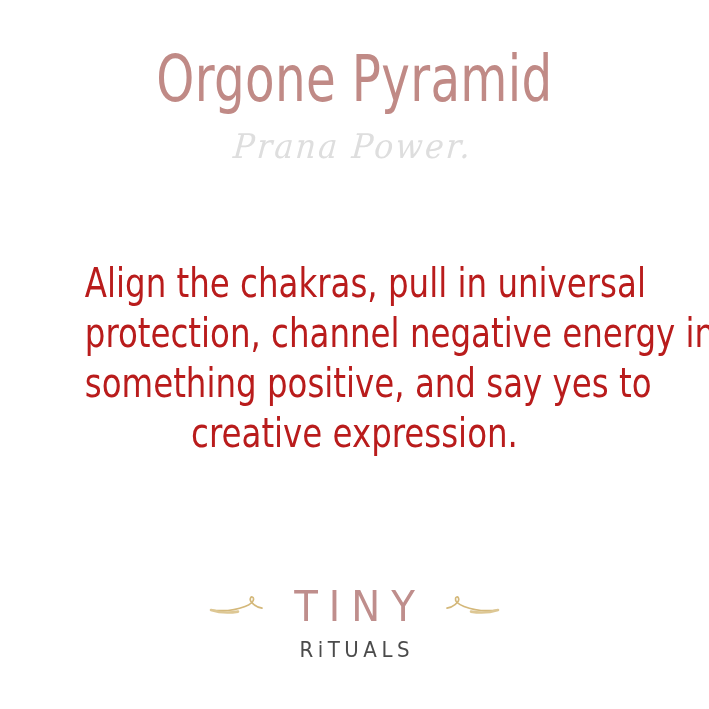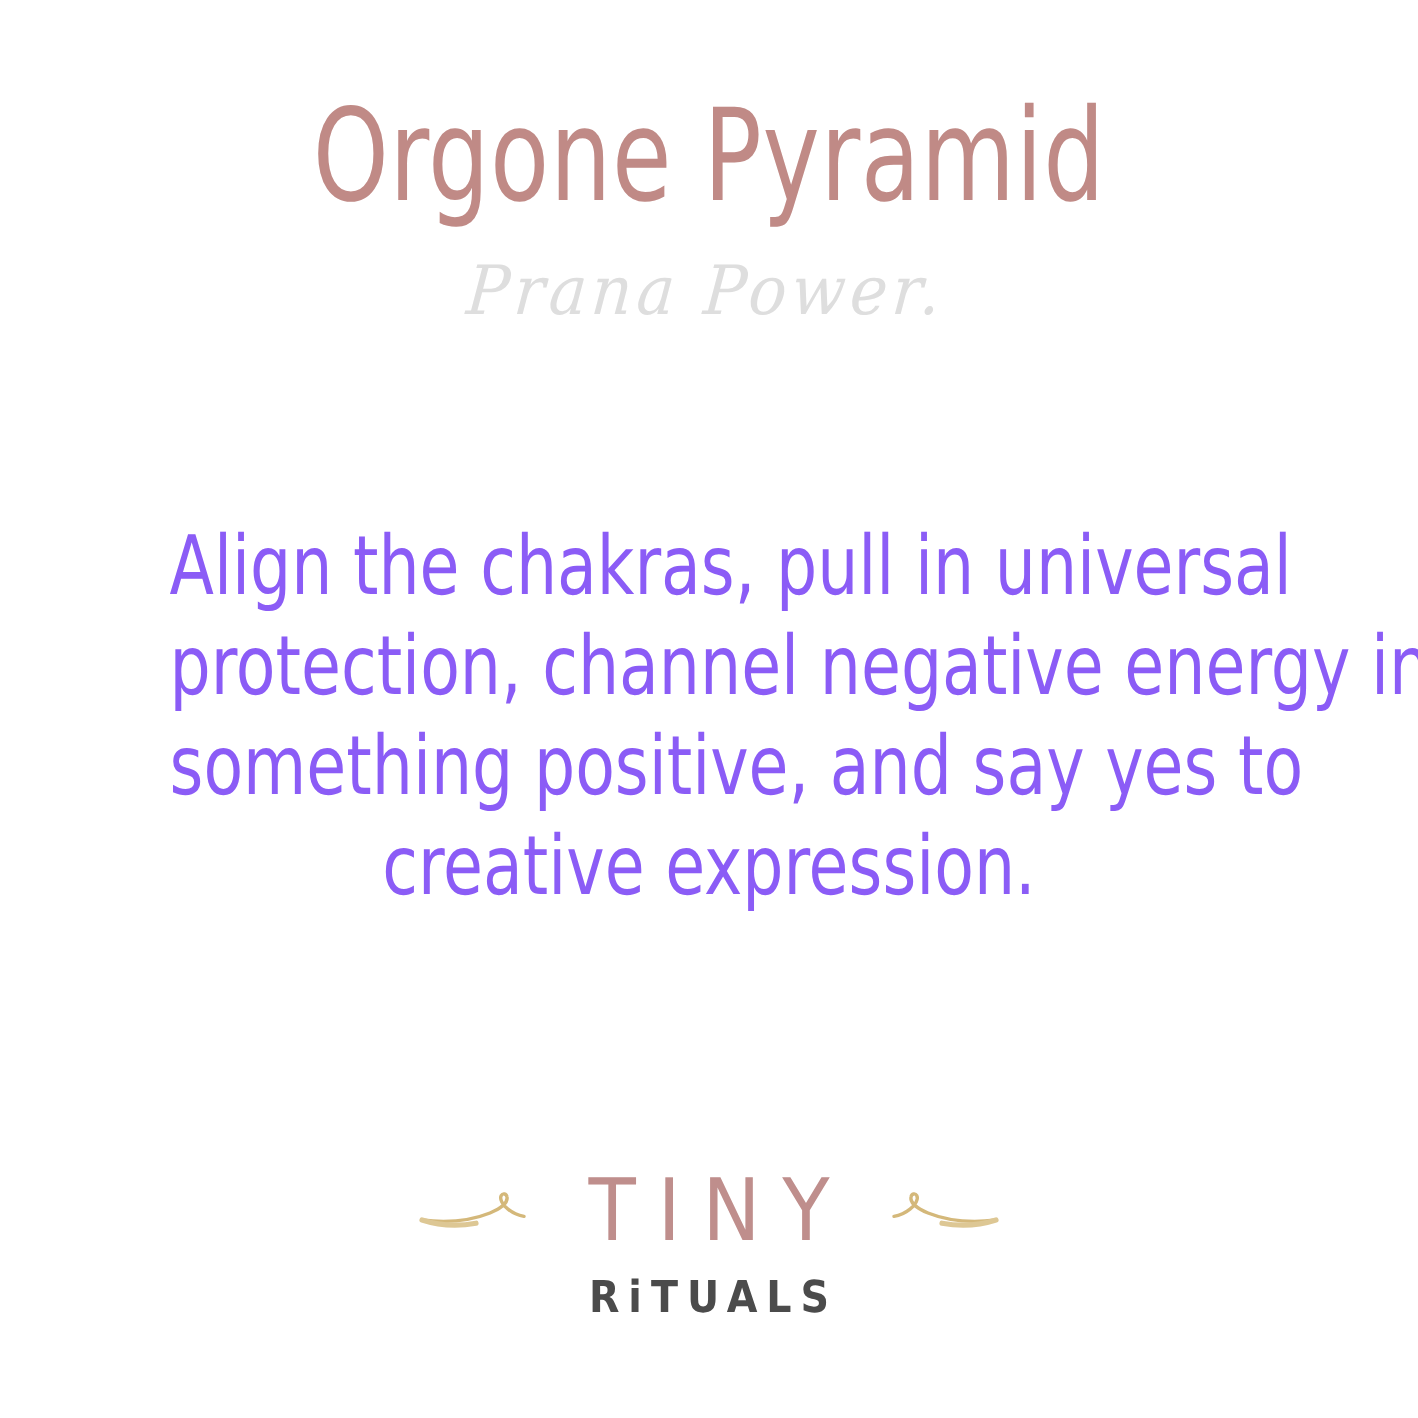--- a/index.html
+++ b/index.html
@@ -66,21 +66,21 @@
     position: absolute;
     top: 258px;
     left: 48px;
     width: 613px;
     text-align: center;
     font-family: "DejaVu Sans Condensed", "Liberation Sans Narrow", "Liberation Sans", sans-serif;
     font-size: 41px;
     font-weight: 200;
     line-height: 50px;
     letter-spacing: 0px;
-    color: #8b5cf6;
+    color: #b91c1c;
   }
 
   .description .line {
     display: block;
     white-space: nowrap;
     transform: scaleX(0.88);
     transform-origin: center center;
   }
 
   
@@ -117,21 +117,21 @@
     line-height: 1;
     color: #bf8e8c;
     white-space: nowrap;
   }
 
   .brand-sub {
     display: block;
     margin-top: 9px;
     font-family: "DejaVu Sans Condensed", "Liberation Sans Narrow", "Liberation Sans", sans-serif;
     font-size: 22px;
-    font-weight: 700;
+    font-weight: 400;
     letter-spacing: 4.5px;
     text-indent: 4.5px;
     line-height: 1;
     color: #4b4b4b;
     white-space: nowrap;
   }
 </style>
 </head>
 <body>
 

